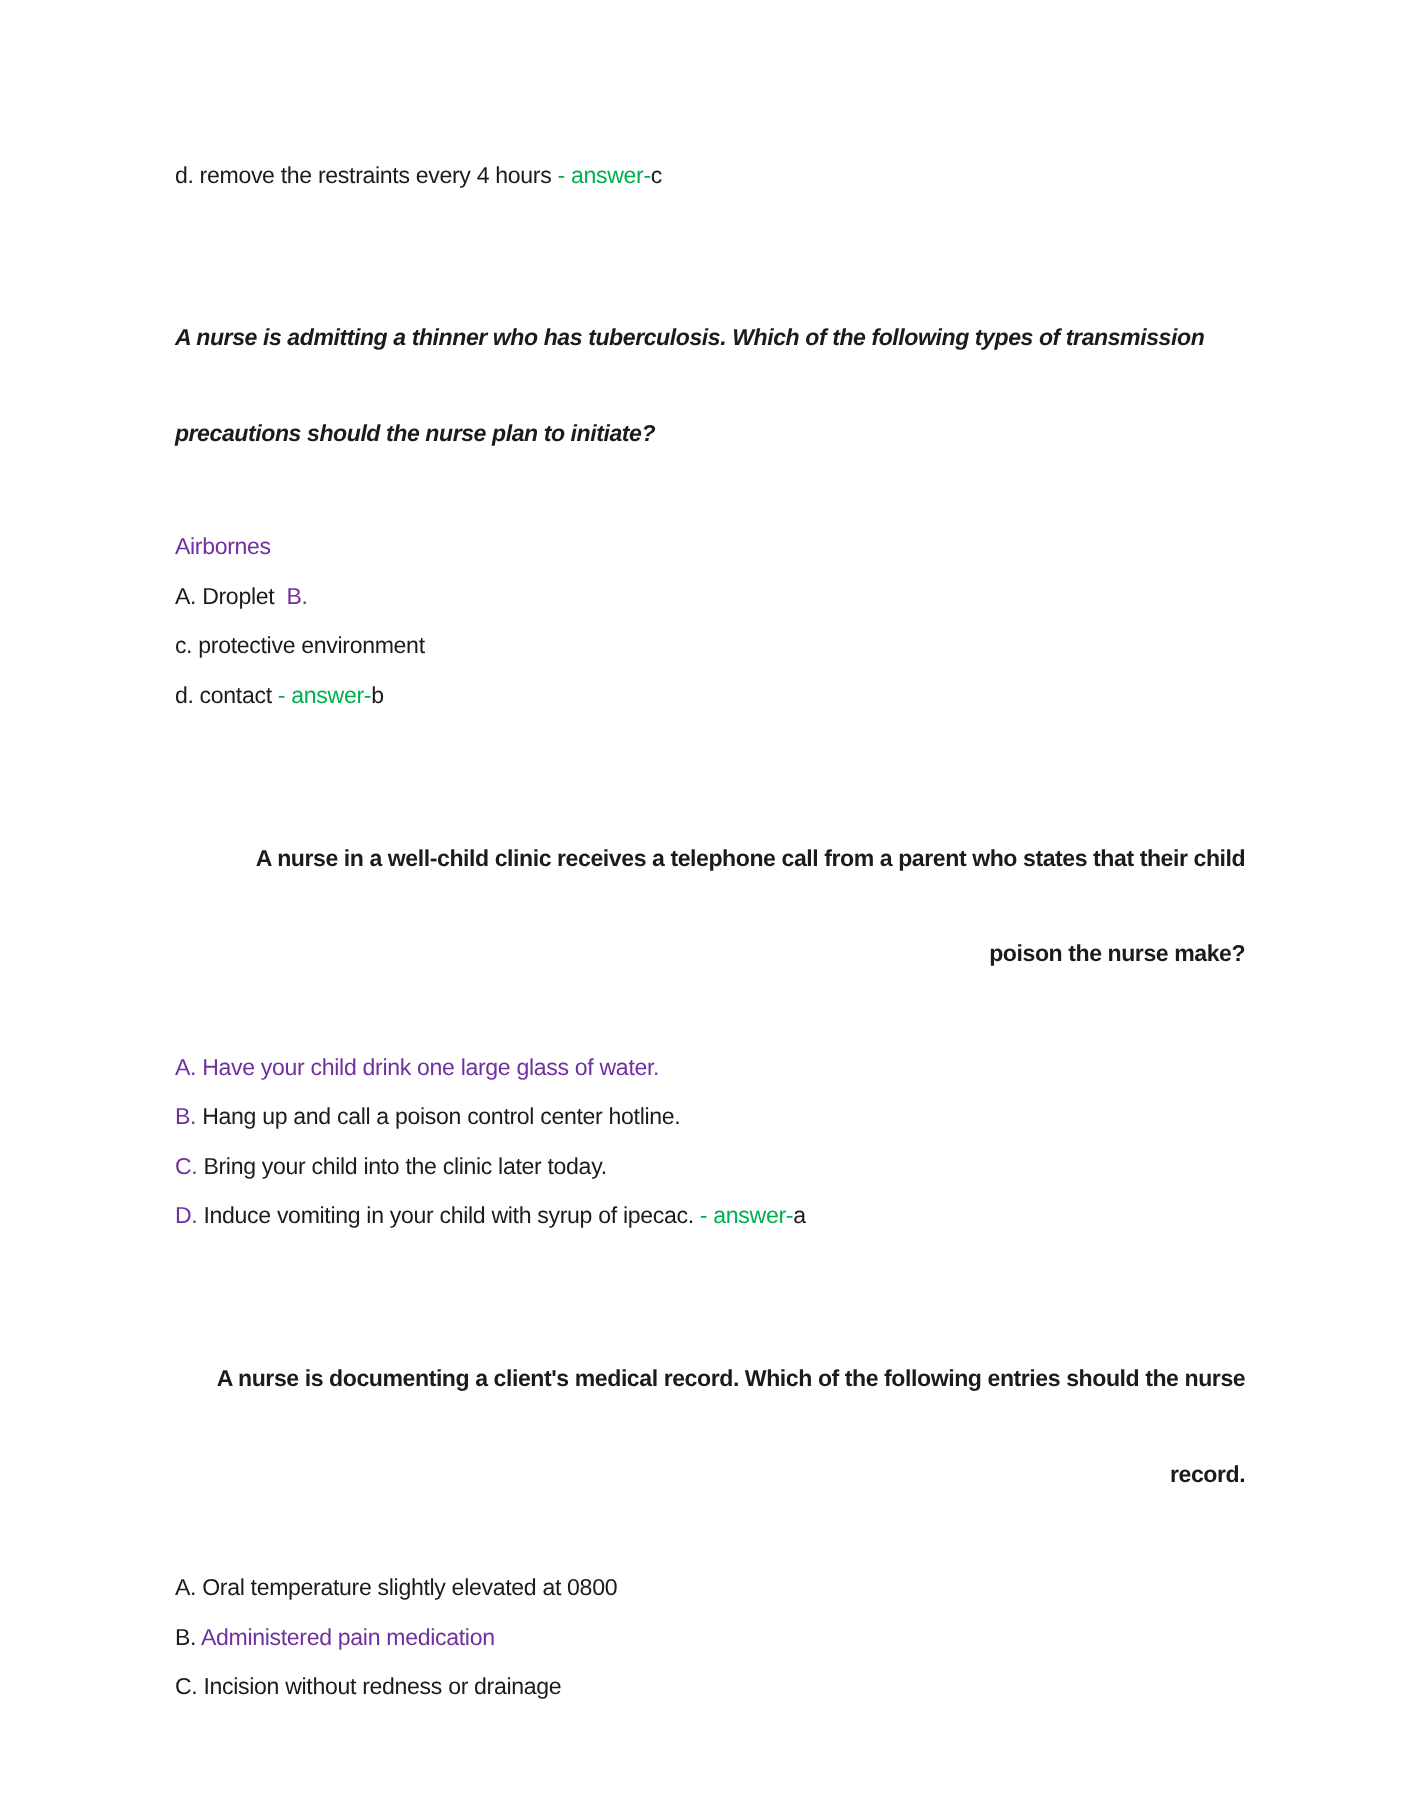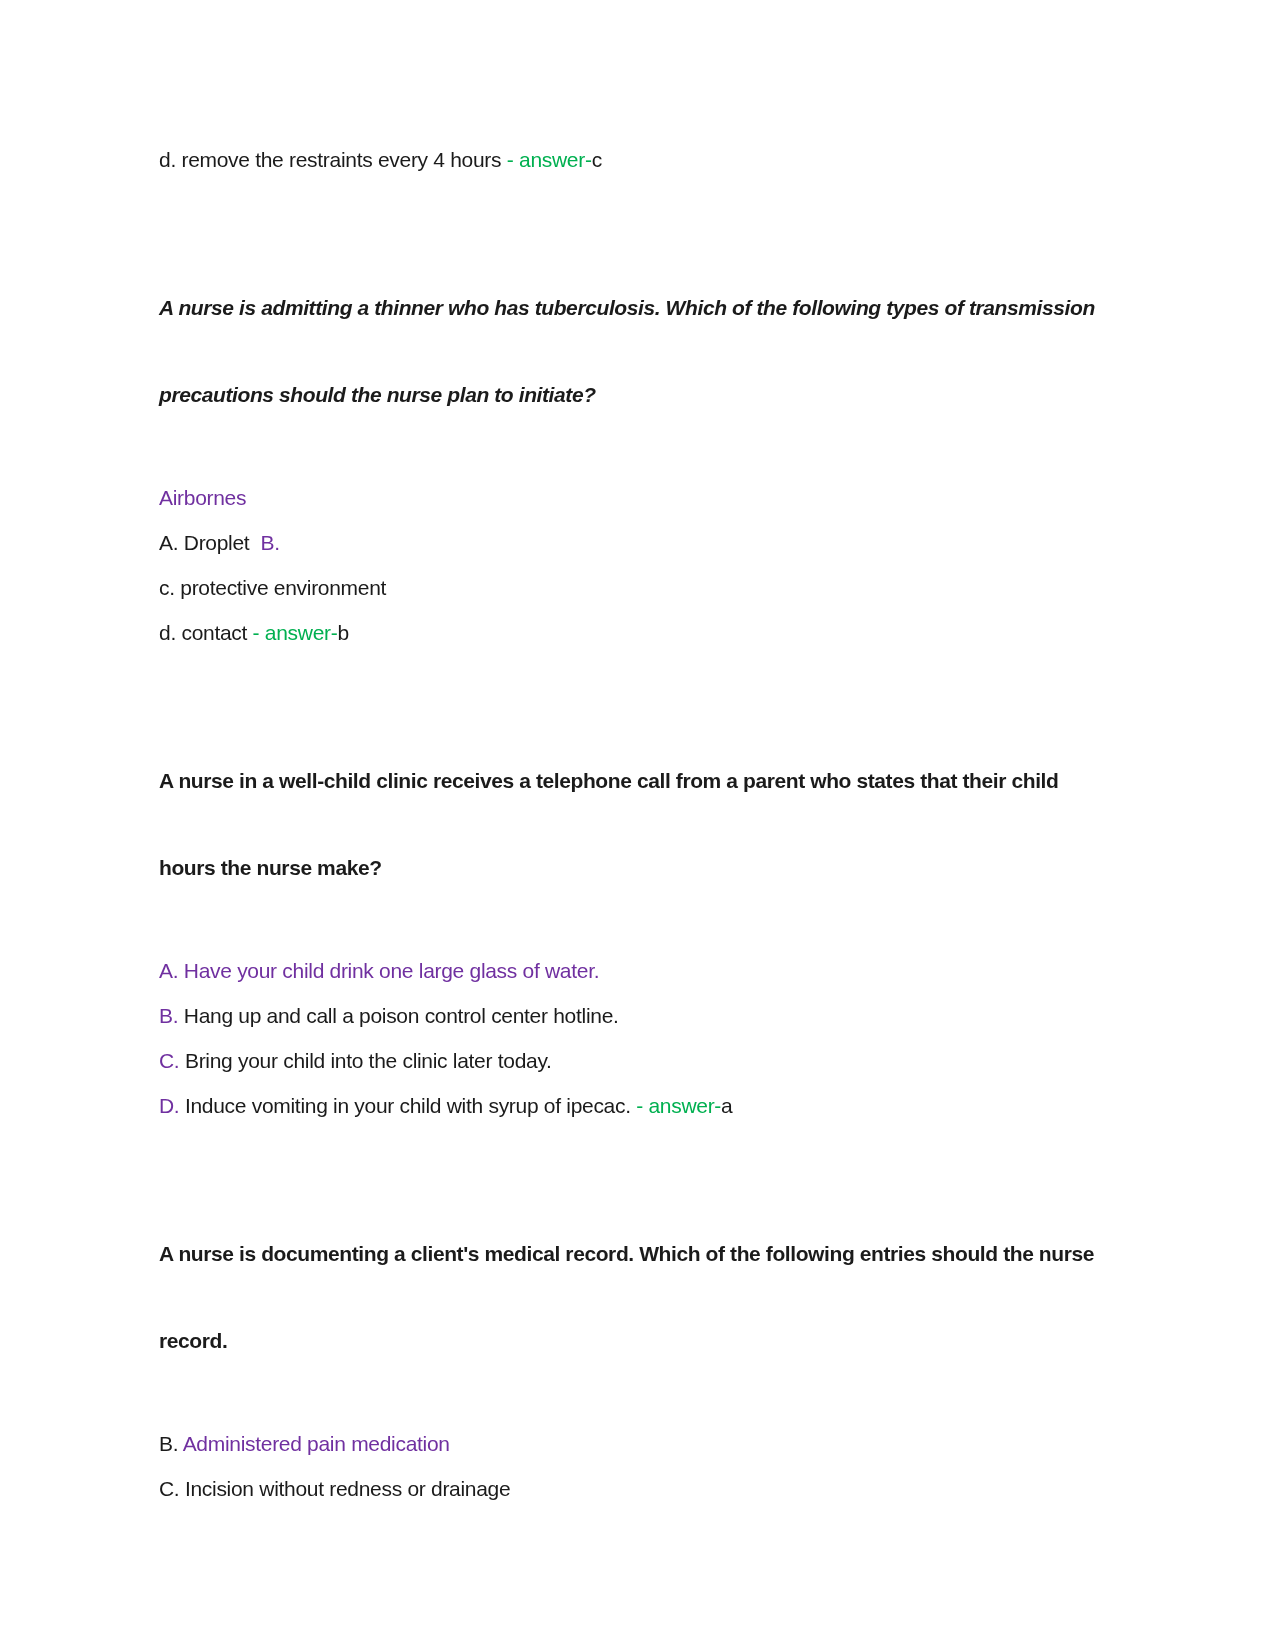--- a/index.html
+++ b/index.html
@@ -32,21 +32,21 @@
     white-space: pre-wrap;
   }
   .question {
     margin-top: 61px;
     font-weight: 700;
     letter-spacing: -0.4px;
   }
   .question .qline {
     white-space: nowrap;
   }
-  .bold { font-weight: 700; }
+  .bold { font-weight: 700; text-align: right; }
   .bold-italic { font-weight: 700; font-style: italic; }
   .ink { color: var(--ink); }
   .green { color: var(--green); }
   .purple { color: var(--purple); }
 </style>
 </head>
 <body>
 
 <div class="page">
 
@@ -56,27 +56,28 @@
     <div class="qline">A nurse is admitting a thinner who has tuberculosis. Which of the following types of transmission</div>
     <div class="qline">precautions should the nurse plan to initiate?</div>
   </div>
   <p class="para"><span class="purple">Airbornes</span></p>
   <p class="para"><span class="ink">A. Droplet  </span><span class="purple">B.</span></p>
   <p class="para"><span class="ink">c. protective environment</span></p>
   <p class="para"><span class="ink">d. contact </span><span class="green">- answer-</span><span class="ink">b</span></p>
 
   <div class="para question bold">
     <div class="qline">A nurse in a well-child clinic receives a telephone call from a parent who states that their child</div>
-    <div class="qline">hours the nurse make?</div>
+    <div class="qline">poison the nurse make?</div>
   </div>
   <p class="para"><span class="purple">A. Have your child drink one large glass of water.</span></p>
   <p class="para"><span class="purple">B.</span><span class="ink"> Hang up and call a poison control center hotline.</span></p>
   <p class="para"><span class="purple">C.</span><span class="ink"> Bring your child into the clinic later today.</span></p>
   <p class="para"><span class="purple">D.</span><span class="ink"> Induce vomiting in your child with syrup of ipecac. </span><span class="green">- answer-</span><span class="ink">a</span></p>
 
   <div class="para question bold">
     <div class="qline">A nurse is documenting a client's medical record. Which of the following entries should the nurse</div>
     <div class="qline">record.</div>
   </div>
+  <p class="para"><span class="ink">A. Oral temperature slightly elevated at 0800</span></p>
   <p class="para"><span class="ink">B. </span><span class="purple">Administered pain medication</span></p>
   <p class="para"><span class="ink">C. Incision without redness or drainage</span></p>
 
 </div>
 
 </body></html>

